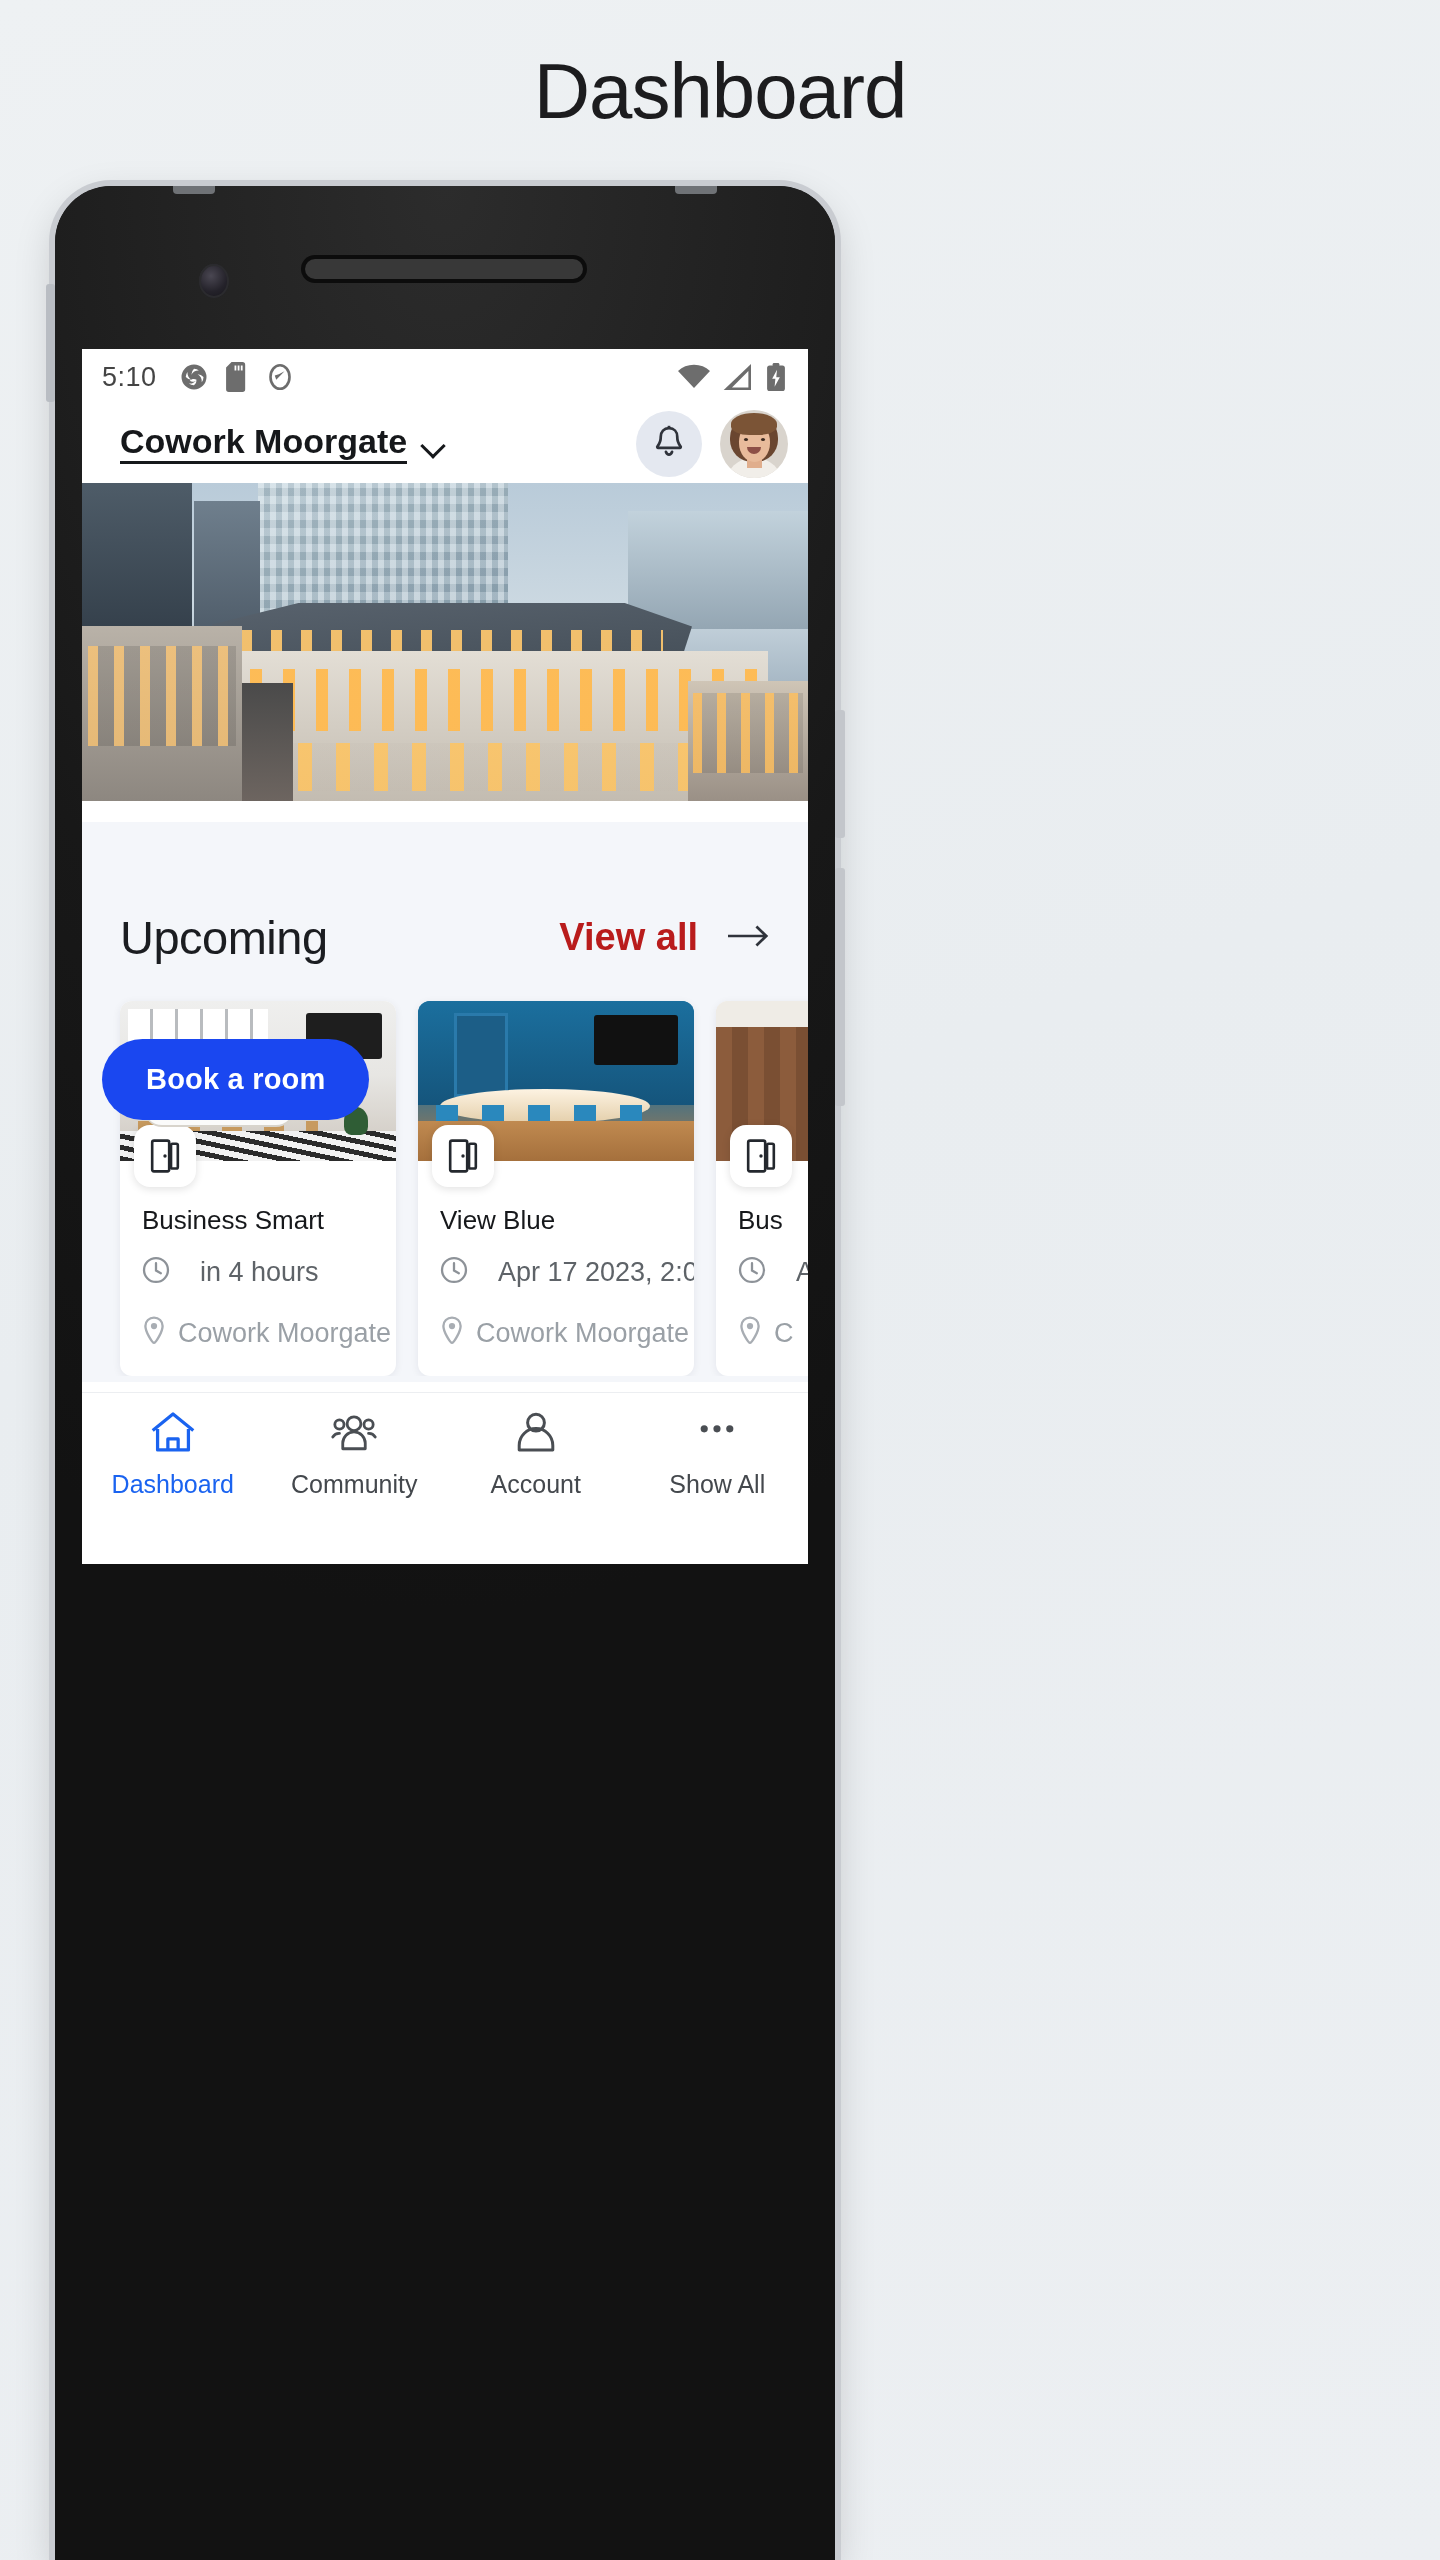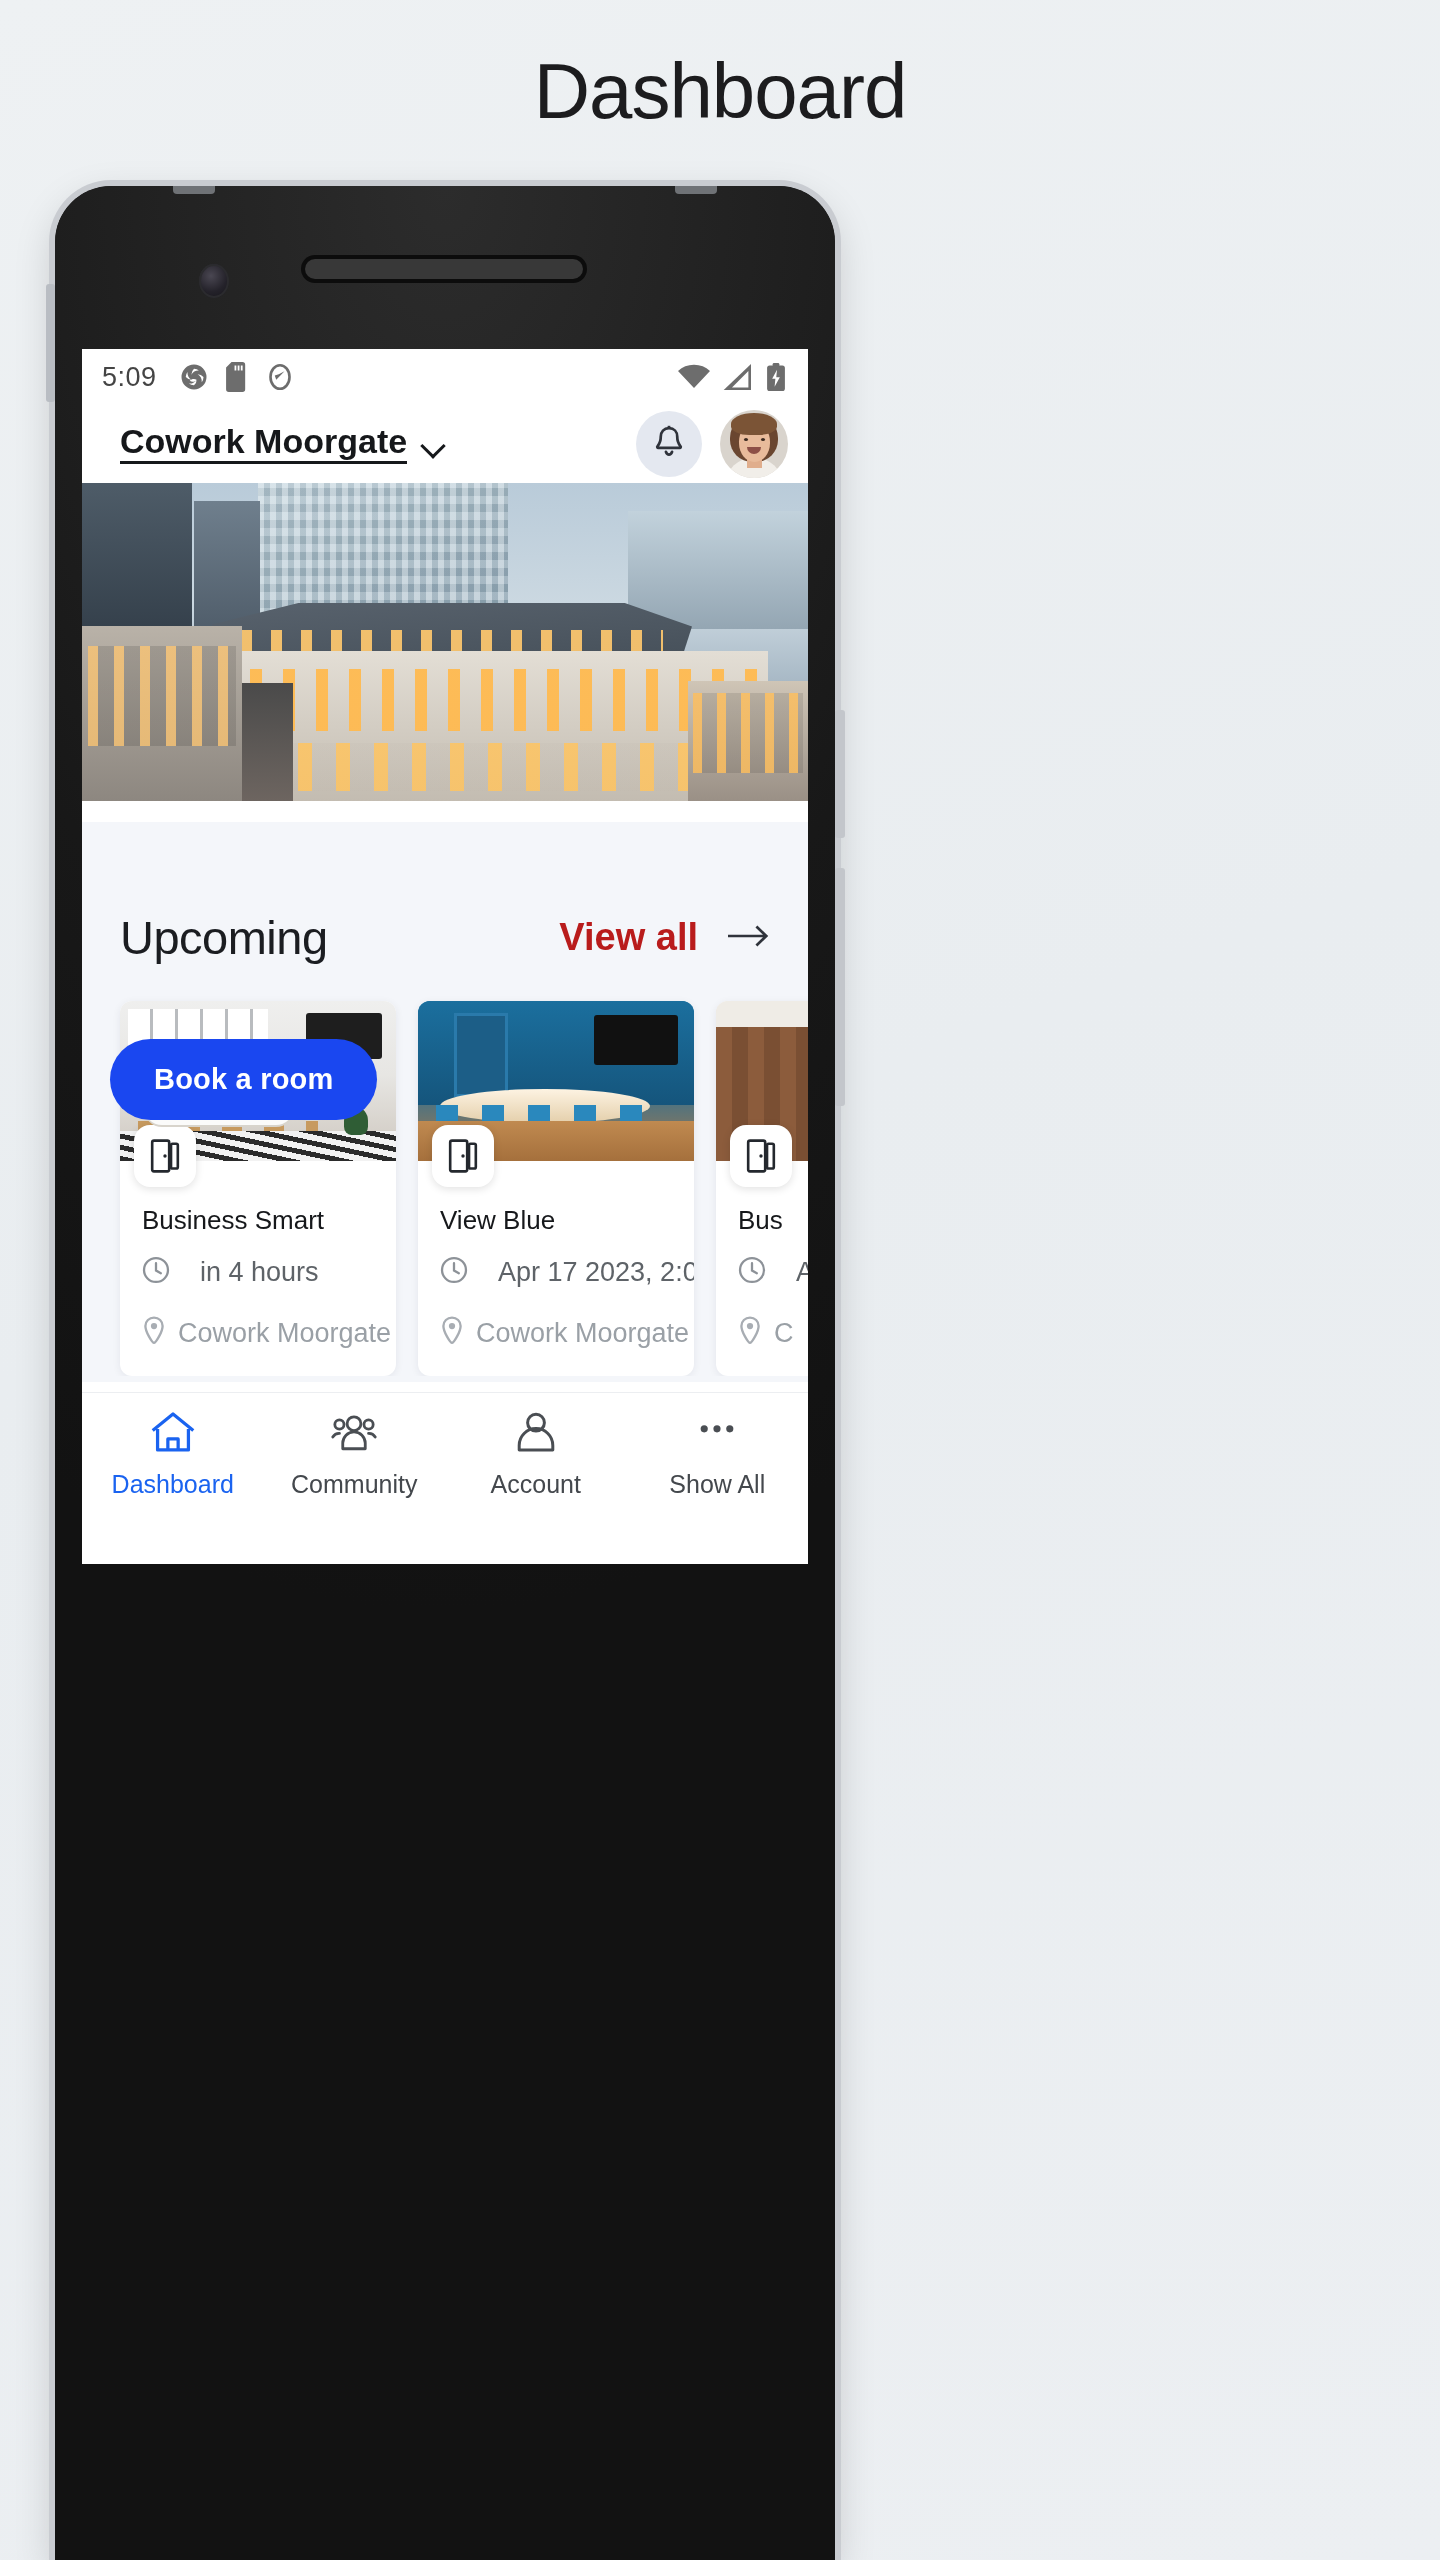--- a/index.html
+++ b/index.html
@@ -152,21 +152,21 @@
   .hero .leftblock{position:absolute; left:0; bottom:0; width:160px; height:175px; background:linear-gradient(180deg,#b9b2a8,#8d8780);}
   .hero .leftblock::after{content:""; position:absolute; left:6px; top:20px; right:6px; height:100px;
      background:repeating-linear-gradient(90deg, rgba(255,198,112,.75) 0 10px, rgba(0,0,0,.12) 10px 26px);}
   .hero .rightblock{position:absolute; right:0; bottom:0; width:120px; height:120px; background:linear-gradient(180deg,#cfc5b6,#9a9086);}
   .hero .rightblock::after{content:""; position:absolute; left:5px; top:12px; right:5px; height:80px;
      background:repeating-linear-gradient(90deg, rgba(255,190,90,.8) 0 9px, rgba(0,0,0,.1) 9px 24px);}
 
   
   .cta-row {
     position: absolute; left: 0; right: 0; top: 1000px;
-    display: flex; align-items: center; gap: 28px; padding-left: 28px;
+    display: flex; align-items: center; gap: 28px; padding-left: 20px;
     z-index: 5;
   }
   .btn-primary {
     background: #1a47f0; color: #fff; font-size: 29px; font-weight: 700;
     padding: 24px 44px; border-radius: 44px; letter-spacing: .2px;
   }
   .btn-secondary {
     background: #fff; color: #16181b; font-size: 29px; font-weight: 700;
     padding: 24px 42px; border-radius: 44px; letter-spacing: .2px;
     box-shadow: 0 3px 12px rgba(0,0,0,.10);
@@ -256,21 +256,21 @@
     <div class="cam"></div>
     <div class="speaker"></div>
   </div>
   <div class="side-btn sb-left-top"></div>
   <div class="side-btn sb-right-1"></div>
   <div class="side-btn sb-right-2"></div>
 
   <div class="screen">
 
     <div class="statusbar">
-      <div class="sb-time">5:09</div>
+      <div class="sb-time">5:10</div>
       <div class="sb-left-icons">
         <span class="sb-icon">
           <svg width="30" height="30" viewBox="0 0 24 24">
               <path fill="#6d6d6d" d="M12 2a10 10 0 1 0 10 10A10 10 0 0 0 12 2Zm0 3.4a6.6 6.6 0 0 1 4.2 1.5c-2.6-.3-5.1 1-6.3 3.3A6.6 6.6 0 0 1 12 5.4ZM5.4 12a6.6 6.6 0 0 1 1.4-4.1c-.3 2.6 1 5 3.3 6.3A6.6 6.6 0 0 1 5.4 12Zm6.6 6.6a6.6 6.6 0 0 1-4.1-1.4c2.6.3 5-1 6.3-3.3a6.6 6.6 0 0 1-2.2 4.7Zm2.3-4.2c-1.6 1.6-4 1.9-5.7.5 1.6-1.6 4-1.9 5.7-.5Zm3.9 1.7c.3-2.6-1-5.1-3.3-6.3a6.6 6.6 0 0 1 4.7 2.2 6.6 6.6 0 0 1-1.4 4.1Z"></path>
             </svg>
         </span>
         <span class="sb-icon">
           <svg width="24" height="30" viewBox="0 0 16 22">
               <path fill="#6d6d6d" d="M4 0h8a2 2 0 0 1 2 2v18a2 2 0 0 1-2 2H2a2 2 0 0 1-2-2V4Zm2.2 2.6v3.6h1.3V2.6Zm2.3 0v3.6h1.3V2.6Zm2.3 0v3.6h1.3V2.6Z"></path>
             </svg>

